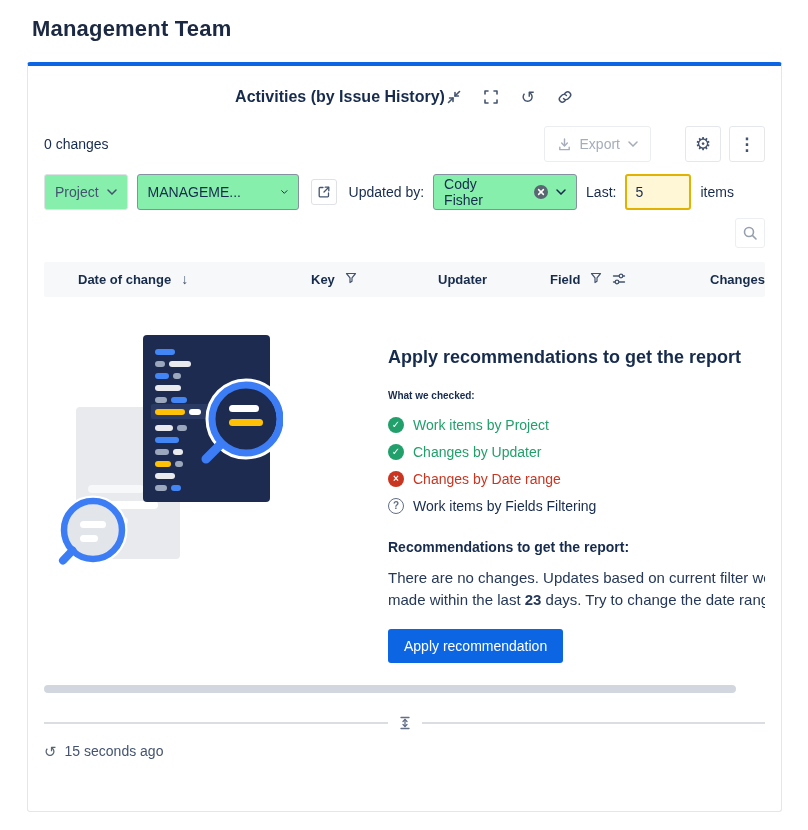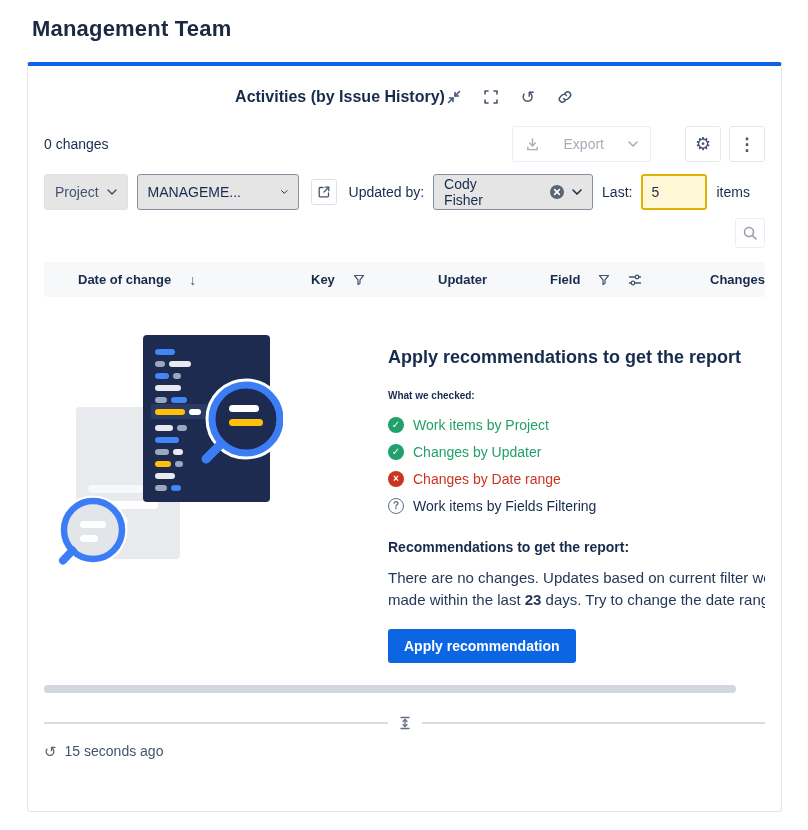--- a/index.html
+++ b/index.html
@@ -23,38 +23,38 @@
   .panel-title { font-size:16px; font-weight:700; color:#172b4d; }
   .header-icons { display:flex; gap:19px; align-items:center; color:#44546f; }
   .hicon { width:18px; height:18px; display:inline-flex; align-items:center; justify-content:center; cursor:pointer; color:#44546f; font-size:17px; line-height:1; }
   
   .toolbar-row { display:flex; justify-content:space-between; align-items:center; margin-top:20px; }
   .changes-count { font-size:14px; color:#172b4d; }
   .toolbar-right { display:flex; gap:8px; align-items:center; }
   .export-button {
     height:36px; padding:0 12px; border:1px solid #ebedf0; background:#fff;
     color:#a5adba; border-radius:3px; font-size:14px; display:inline-flex;
-    gap:24px; align-items:center; margin-right:26px; cursor:default;
+    gap:8px; align-items:center; margin-right:26px; cursor:default;
   }
   .icon-button {
     width:36px; height:36px; border:1px solid #e4e7ec; border-radius:3px;
     display:inline-flex; align-items:center; justify-content:center;
     color:#44546f; background:#fff; cursor:pointer; font-size:18px; line-height:1;
   }
   .dots-glyph { font-size:17px; font-weight:700; }
   
   .filters-row { margin-top:12px; display:flex; align-items:center; gap:9px; font-size:14px; }
   .select-box {
-    height:36px; border:1px solid #dfe1e6; border-radius:3px; background:#e5e5e5;
+    height:36px; border:1px solid #dfe1e6; border-radius:3px; background:#86efac;
     display:inline-flex; align-items:center; gap:8px; padding:0 10px; cursor:pointer;
   }
   .select-box.dark-border { border-color:#8590a2;gap:40px; }
   .project-dropdown { color:#44546f; }
   .project-select { width:162px; justify-content:space-between; }
-  .updated-by-select { width:160px; justify-content:space-between; }
+  .updated-by-select { width:144px; justify-content:space-between; }
   .sel-right { display:inline-flex; align-items:center; gap:7px; }
   .mini-button {
     width:26px; height:26px; border:1px solid #dfe1e6; border-radius:3px;
     display:inline-flex; align-items:center; justify-content:center; color:#44546f;
     background:#fff; cursor:pointer; margin:0 3px;
   }
   .flabel { color:#172b4d; }
   .last-input {
     width:66px; height:36px; background:var(--highlight-bg,#fff7d6);
     border:2px solid var(--highlight-border,#e2b203); border-radius:3px;
@@ -67,21 +67,21 @@
     width:30px; height:30px; border:1px solid #eceef1; border-radius:3px;
     display:inline-flex; align-items:center; justify-content:center; background:#fff;
     color:#97a0af; cursor:pointer;
   }
   
   .table-header {
     margin-top:12px; height:35px; background:#f7f8f9; border-radius:2px;
     display:grid; grid-template-columns:233px 127px 112px 160px 1fr;
     align-items:center; font-size:13px; font-weight:700; color:#172b4d; padding:0 8px;
   }
-  .th-cell { display:flex; align-items:center; gap:18px; cursor:pointer;padding-left:26px; }
+  .th-cell { display:flex; gap:10px; cursor:pointer;padding-left:26px; }
   .th-cell.right { justify-content:flex-end; padding-right:2px; }
   .th-icon { color:#44546f; display:inline-flex; font-size:14px; line-height:1; font-weight:400; }
   
   .empty-state { display:flex; margin-top:38px; align-items:flex-start; }
   .illustration { width:225px; margin-left:14px; flex:none; }
   .es-content { margin-left:105px; flex:1; min-width:0; overflow:hidden; }
   .es-heading { font-size:18px; font-weight:700; margin:12px 0 0; white-space:nowrap; overflow:hidden; color:#172b4d; }
   .es-subtitle { margin-top:22px; font-size:10px; font-weight:700; }
   .checks { margin-top:10px; }
   .check-row { display:flex; align-items:center; gap:9px; height:27px; font-size:14px; }
@@ -94,21 +94,21 @@
   .status-dot.fail { background:var(--red,#ca3521); color:#fff; }
   .status-dot.unknown { border:1.6px solid #626f86; color:#626f86; background:#fff; }
   .check-label.pass { color:var(--green,#22a06b); }
   .check-label.fail { color:var(--red,#ca3521); }
   .check-label.unknown { color:#172b4d; }
   .rec-title { margin-top:20px; font-size:14px; font-weight:700; }
   .rec-text { margin-top:12px; font-size:15px; line-height:22px; color:#253858; }
   .rec-line { white-space:nowrap; overflow:hidden; }
   .apply-button {
     margin-top:18px; height:34px; padding:0 16px; background:var(--accent,#0c66e4);
-    color:#fff; border:none; border-radius:3px; font-size:14px; font-weight:700;
+    color:#fff; border:none; border-radius:3px; font-size:14px; font-weight:400;
     cursor:pointer; font-family:"Liberation Sans","DejaVu Sans",sans-serif;
   }
   
   .hscrollbar { margin-top:22px; width:692px; height:8px; background:#d2d7df; border-radius:4px; cursor:pointer; }
   .resize-divider { margin-top:22px; position:relative; height:16px; }
   .resize-divider::before {
     content:""; position:absolute; left:0; right:0; top:7px; border-top:2px solid #dadde2;
   }
   .resize-handle {
     position:absolute; left:50%; transform:translateX(-50%); top:0;

